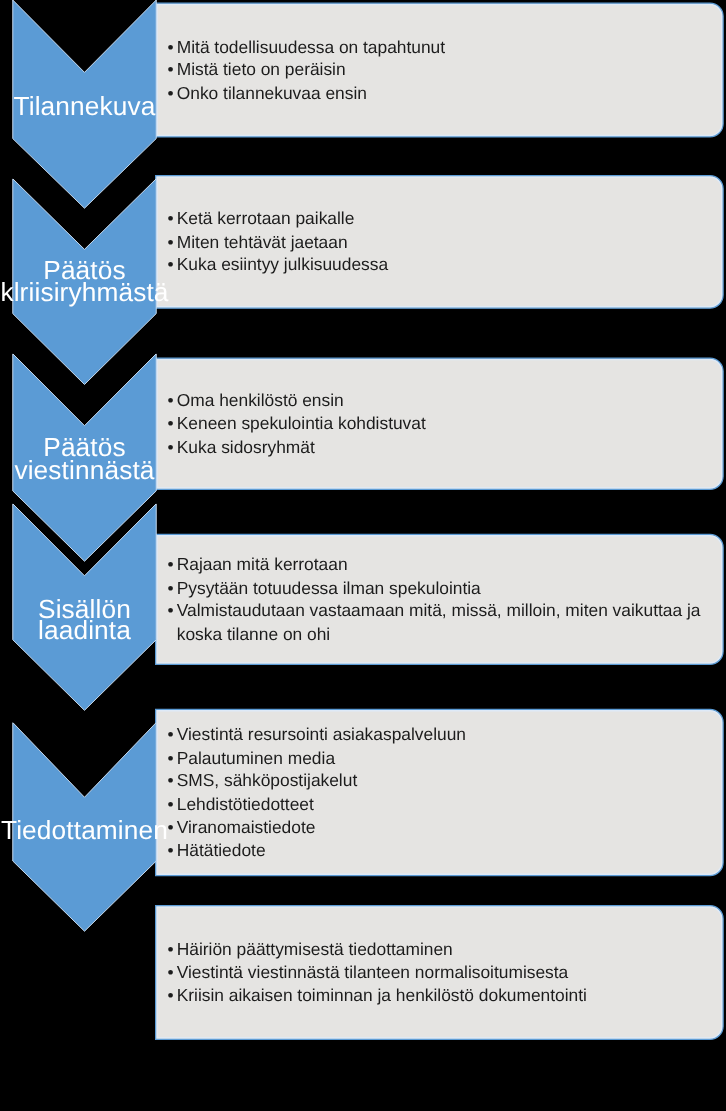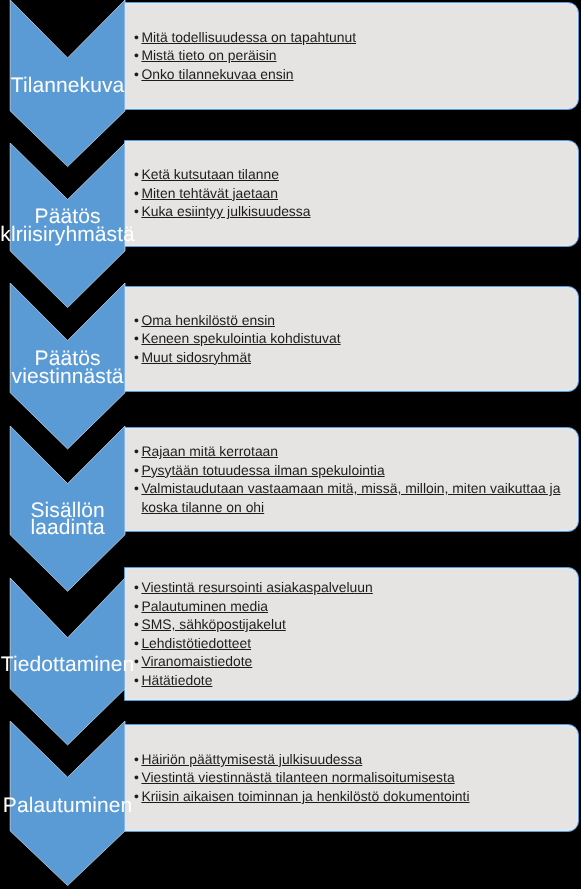--- a/index.html
+++ b/index.html
@@ -15,21 +15,21 @@
       font-size:21px;line-height:17.6px;text-align:center;
       letter-spacing:0.1px;white-space:pre-line;}
 
   .detail-box{position:absolute;background:#e5e4e2;
       border:1.6px solid #5b9bd5;border-radius:0 11px 11px 0;box-sizing:border-box;
       box-shadow:inset 0 0 0 1.2px #dfeaf7;}
   .bullet-list{position:absolute;left:9.5px;right:6px;}
   .bullet-item{display:flex;align-items:flex-start;
       font-size:13.9px;line-height:18.5px;color:#1c1c1c;}
   .bullet-dot{flex:0 0 auto;width:7.4px;text-align:left;font-size:13.9px;line-height:18.5px;}
-  .bullet-text{flex:1 1 auto;text-decoration:underline;}
+  .bullet-text{flex:1 1 auto;}
 </style>
 </head>
 <body>
 
 <div id="stage">
     <div class="detail-box" style="left: 123.5px; top: 1.7px; width: 455px; height: 108.6px;">
       <div class="bullet-list" style="top: 24.9px;">
         <div class="bullet-item">
           <span class="bullet-dot">•</span>
           <span class="bullet-text">Mitä todellisuudessa on tapahtunut</span>
@@ -47,21 +47,21 @@
     <div class="chevron-wrap" style="left: 0px; top: 0px; width: 127px; height: 168.6px;">
       <svg class="chevron-shape" width="127" height="168.6" viewBox="0 0 127 168.6">
         <polygon points="10.20,0.00 67.60,57.90 125.00,0.00 125.00,110.90 67.60,166.60 10.20,110.90" fill="#5b9bd5" stroke="#cfe0f3" stroke-width="0.75"></polygon>
       </svg>
       <div class="chevron-label" style="left: 0px; width: 135.2px; top: 76.7px;">Tilannekuva</div>
     </div>
     <div class="detail-box" style="left: 123.5px; top: 140.3px; width: 455px; height: 107.1px;">
       <div class="bullet-list" style="top: 24.2px;">
         <div class="bullet-item">
           <span class="bullet-dot">•</span>
-          <span class="bullet-text">Ketä kutsutaan tilanne</span>
+          <span class="bullet-text">Ketä kerrotaan paikalle</span>
         </div>
         <div class="bullet-item">
           <span class="bullet-dot">•</span>
           <span class="bullet-text">Miten tehtävät jaetaan</span>
         </div>
         <div class="bullet-item">
           <span class="bullet-dot">•</span>
           <span class="bullet-text">Kuka esiintyy julkisuudessa</span>
         </div>
       </div>
@@ -78,21 +78,21 @@
         <div class="bullet-item">
           <span class="bullet-dot">•</span>
           <span class="bullet-text">Oma henkilöstö ensin</span>
         </div>
         <div class="bullet-item">
           <span class="bullet-dot">•</span>
           <span class="bullet-text">Keneen spekulointia kohdistuvat</span>
         </div>
         <div class="bullet-item">
           <span class="bullet-dot">•</span>
-          <span class="bullet-text">Muut sidosryhmät</span>
+          <span class="bullet-text">Kuka sidosryhmät</span>
         </div>
       </div>
     </div>
     <div class="chevron-wrap" style="left: 0px; top: 283.4px; width: 127px; height: 168px;">
       <svg class="chevron-shape" width="127" height="168" viewBox="0 0 127 168">
         <polygon points="10.20,0.00 67.60,57.50 125.00,0.00 125.00,109.70 67.60,166.00 10.20,109.70" fill="#5b9bd5" stroke="#cfe0f3" stroke-width="0.75"></polygon>
       </svg>
       <div class="chevron-label" style="left: 0px; width: 135.2px; top: 67.1px;">Päätös
 viestinnästä</div>
     </div>
@@ -105,21 +105,21 @@
         <div class="bullet-item">
           <span class="bullet-dot">•</span>
           <span class="bullet-text">Pysytään totuudessa ilman spekulointia</span>
         </div>
         <div class="bullet-item">
           <span class="bullet-dot">•</span>
           <span class="bullet-text">Valmistaudutaan vastaamaan mitä, missä, milloin, miten vaikuttaa ja koska tilanne on ohi</span>
         </div>
       </div>
     </div>
-    <div class="chevron-wrap" style="left: 0px; top: 426px; width: 127px; height: 167.3px;">
+    <div class="chevron-wrap" style="left: 0px; top: 403px; width: 127px; height: 167.3px;">
       <svg class="chevron-shape" width="127" height="167.29999999999995" viewBox="0 0 127 167.29999999999995">
         <polygon points="10.20,0.00 67.60,57.60 125.00,0.00 125.00,108.80 67.60,165.30 10.20,108.80" fill="#5b9bd5" stroke="#cfe0f3" stroke-width="0.75"></polygon>
       </svg>
       <div class="chevron-label" style="left: 0px; width: 135.2px; top: 75.5px;">Sisällön laadinta</div>
     </div>
     <div class="detail-box" style="left: 123.5px; top: 567.3px; width: 455px; height: 133.8px;">
       <div class="bullet-list" style="top: 9.8px;">
         <div class="bullet-item">
           <span class="bullet-dot">•</span>
           <span class="bullet-text">Viestintä resursointi asiakaspalveluun</span>
@@ -149,31 +149,25 @@
     <div class="chevron-wrap" style="left: 0px; top: 578px; width: 127px; height: 169px;">
       <svg class="chevron-shape" width="127" height="169" viewBox="0 0 127 169">
         <polygon points="10.20,0.00 67.60,59.80 125.00,0.00 125.00,110.80 67.60,167.00 10.20,110.80" fill="#5b9bd5" stroke="#cfe0f3" stroke-width="0.75"></polygon>
       </svg>
       <div class="chevron-label" style="left: 0px; width: 135.2px; top: 77.6px; text-align: center;">Tiedottaminen</div>
     </div>
     <div class="detail-box" style="left: 123.5px; top: 724.4px; width: 455px; height: 107.6px;">
       <div class="bullet-list" style="top: 24.5px;">
         <div class="bullet-item">
           <span class="bullet-dot">•</span>
-          <span class="bullet-text">Häiriön päättymisestä julkisuudessa</span>
+          <span class="bullet-text">Häiriön päättymisestä tiedottaminen</span>
         </div>
         <div class="bullet-item">
           <span class="bullet-dot">•</span>
           <span class="bullet-text">Viestintä viestinnästä tilanteen normalisoitumisesta</span>
         </div>
         <div class="bullet-item">
           <span class="bullet-dot">•</span>
           <span class="bullet-text">Kriisin aikaisen toiminnan ja henkilöstö dokumentointi</span>
         </div>
       </div>
     </div>
-    <div class="chevron-wrap" style="left: 0px; top: 721.4px; width: 127px; height: 166.6px;">
-      <svg class="chevron-shape" width="127" height="166.60000000000002" viewBox="0 0 127 166.60000000000002">
-        <polygon points="10.20,0.00 67.60,56.20 125.00,0.00 125.00,110.00 67.60,164.60 10.20,110.00" fill="#5b9bd5" stroke="#cfe0f3" stroke-width="0.75"></polygon>
-      </svg>
-      <div class="chevron-label" style="left: 0px; width: 135.2px; top: 75.4px;">Palautuminen</div>
-    </div>
   </div>
 
 </body></html>

